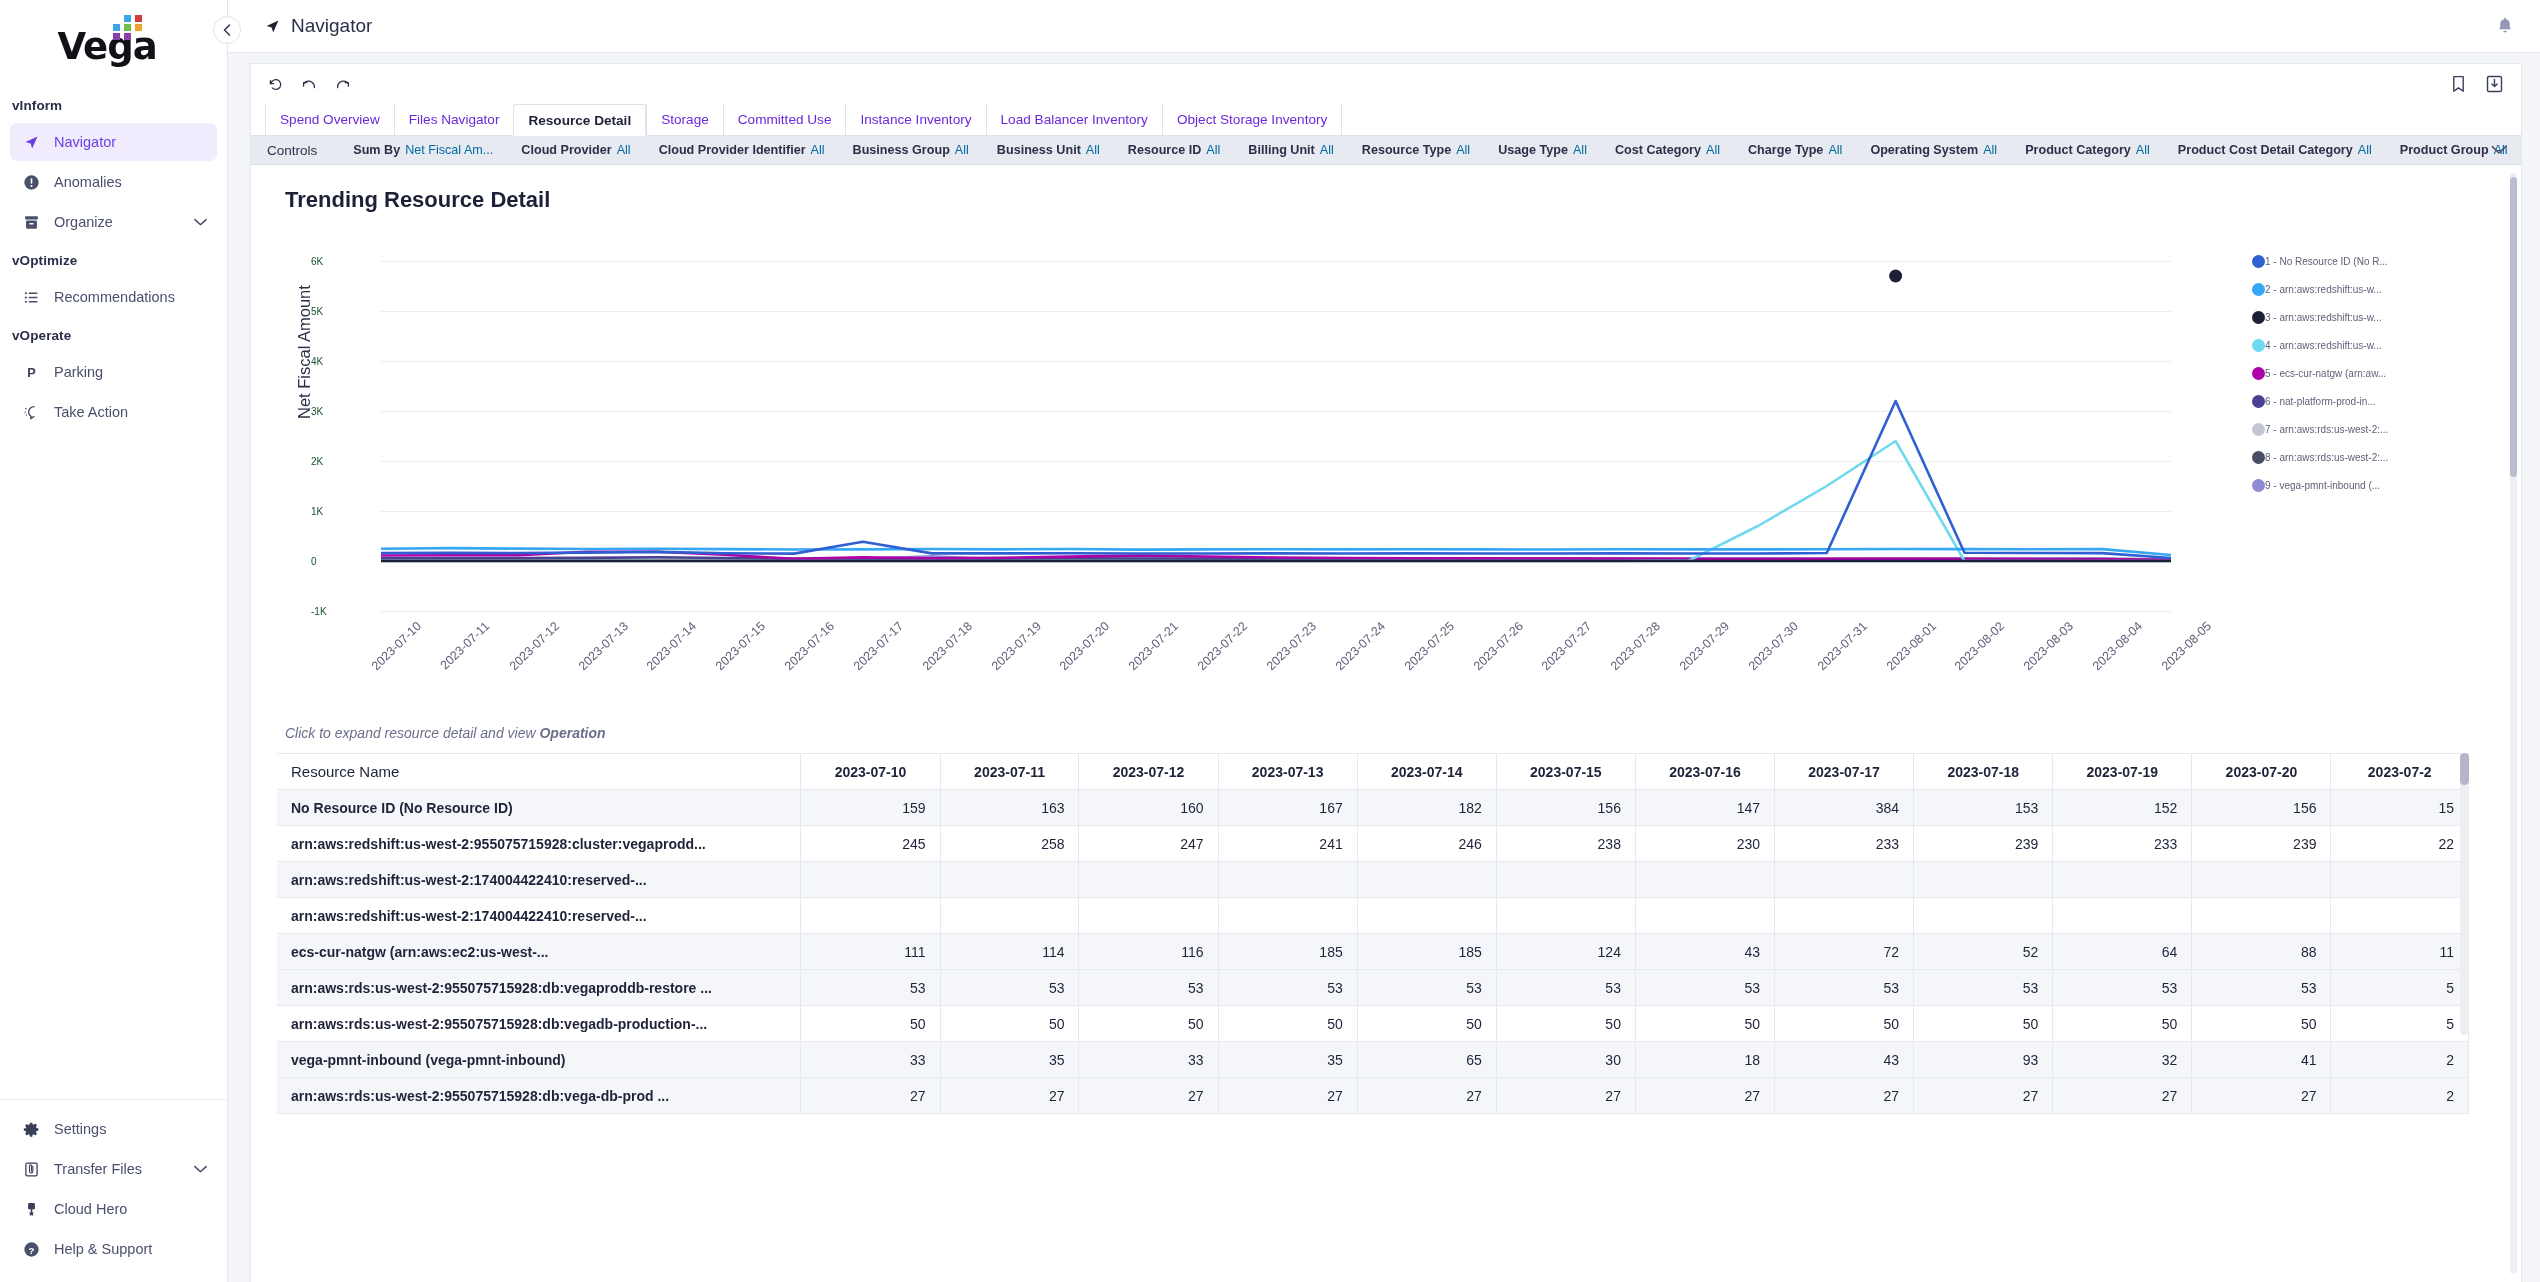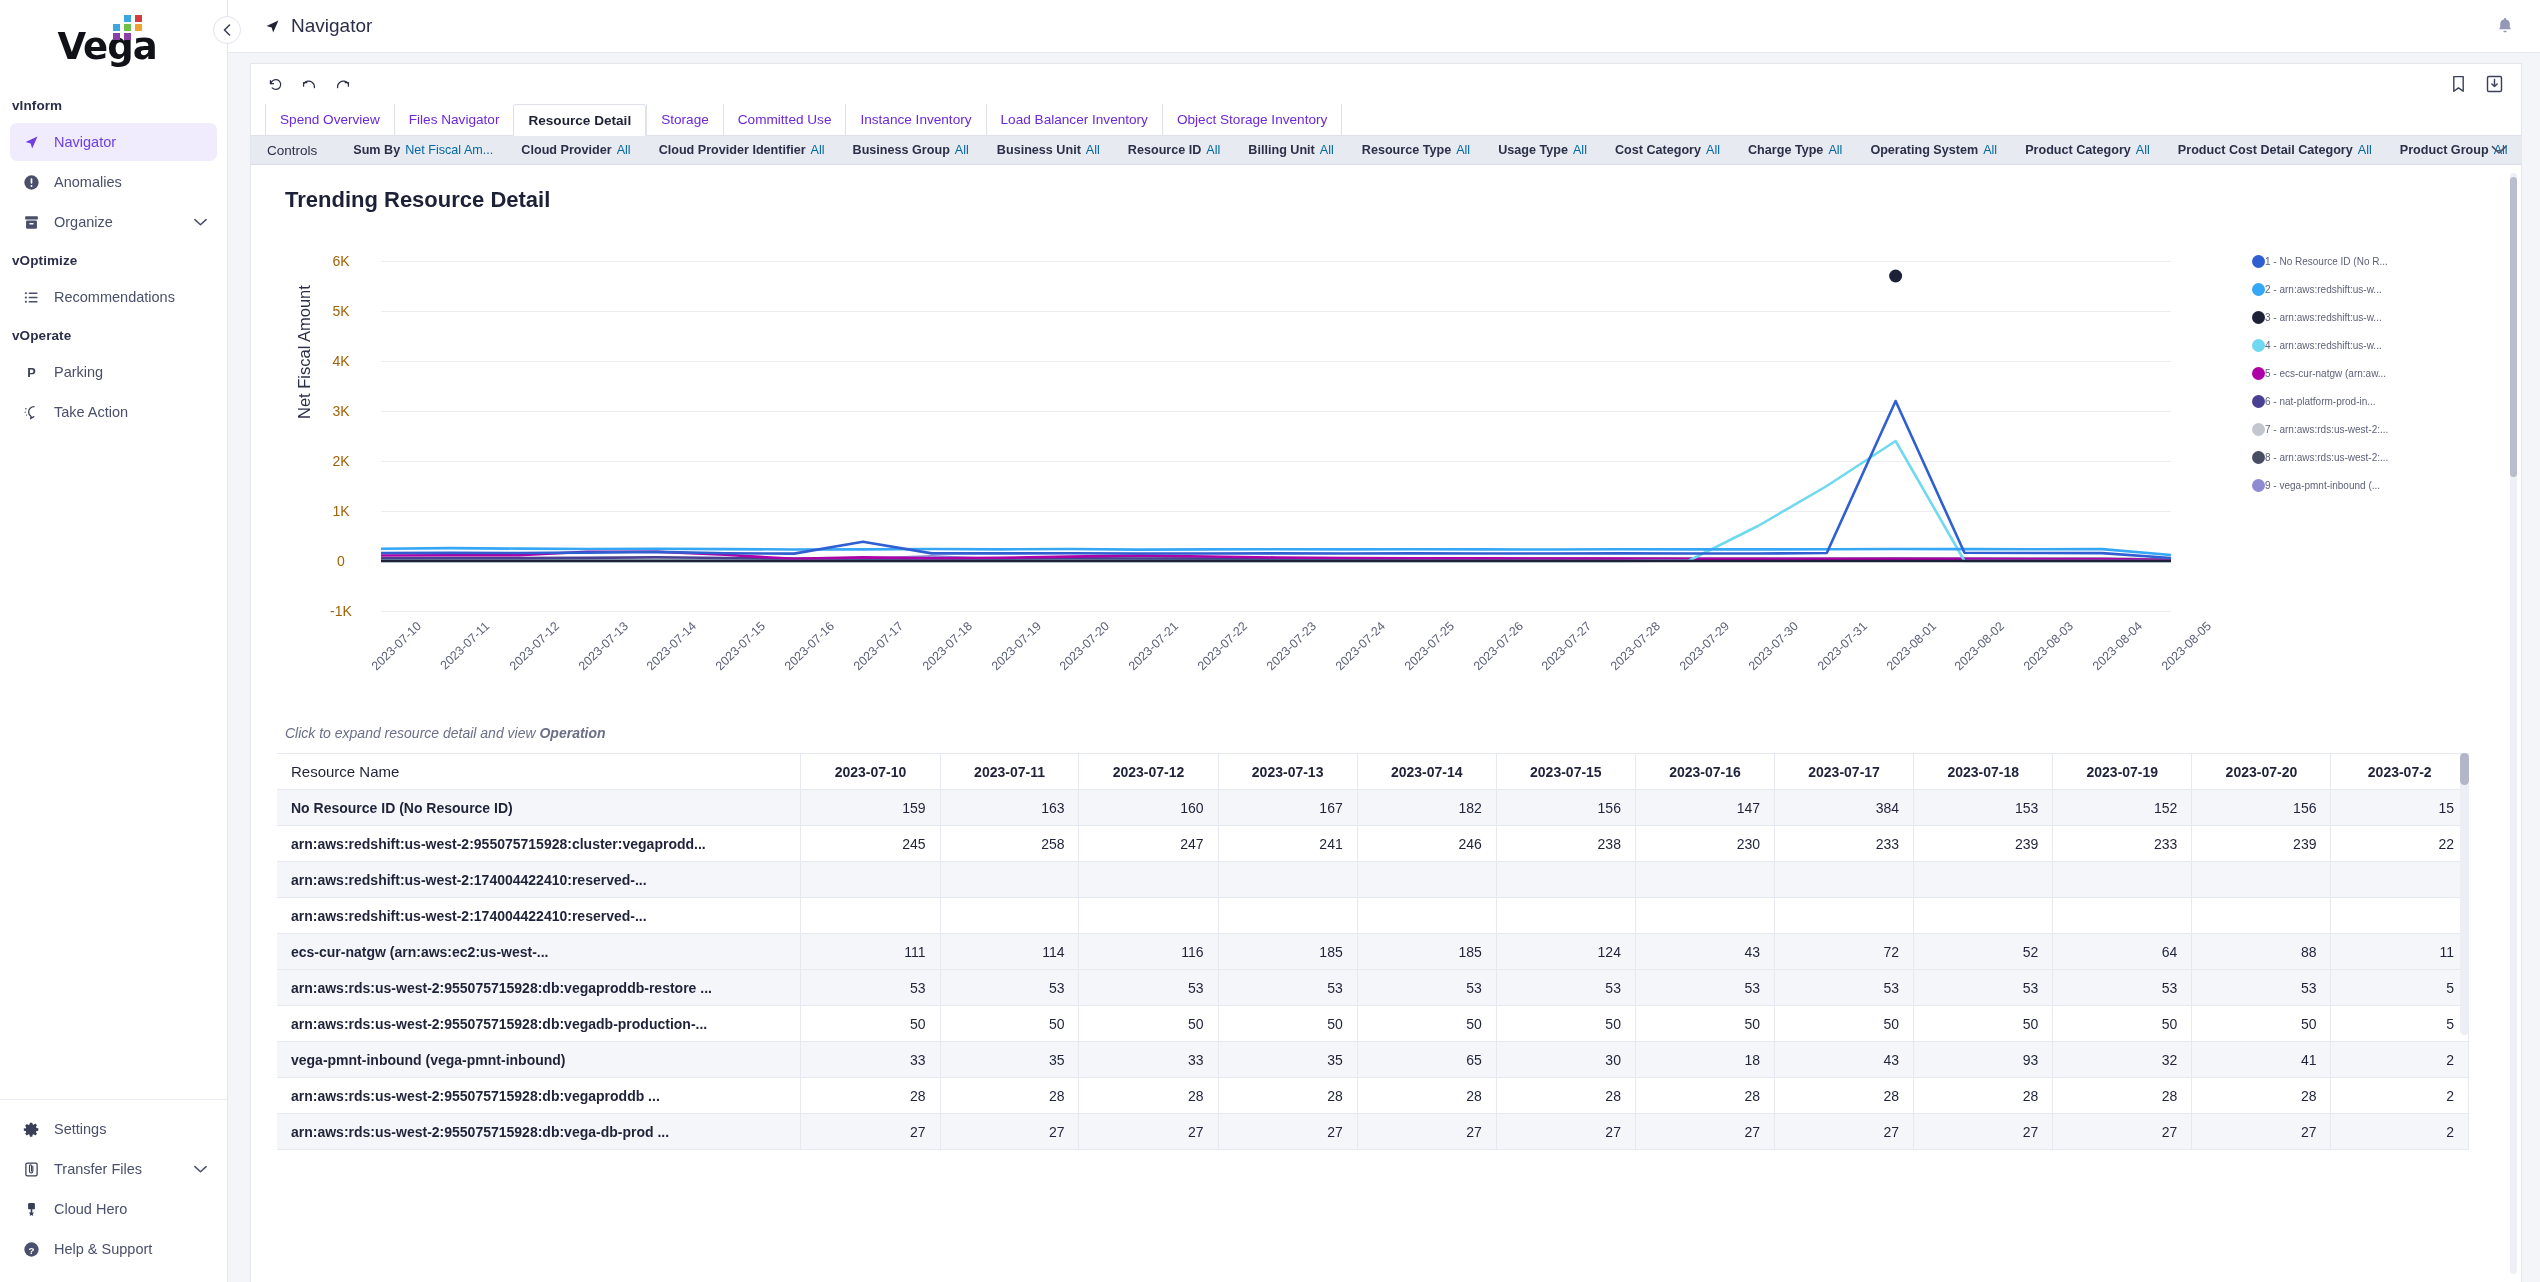--- a/index.html
+++ b/index.html
@@ -106,22 +106,22 @@
 
   
   .chart-card { padding:22px 0 0 26px; }
   .chart-title { font-size:22px; font-weight:bold; color:#1d2137; margin:0 0 6px 8px; }
   .chart-area { position:relative; height:560px; width:2230px; }
   .plot {
     position:absolute; left:104px; top:42px; width:1790px; height:350px;
   }
   .gridline { position:absolute; left:0; right:0; height:1px; background:#ececf1; }
   .ytick {
-    position:absolute; right:1800px; width:60px; text-align:center;
-    font-size:14px; color:#a16207; transform:translateY(-50%);
+    position:absolute; right:1800px; width:60px; text-align:left;
+    font-size:10px; color:#14532d; transform:translateY(-50%);
   }
   .ylabel {
     position:absolute; left:18px; top:200px; transform:rotate(-90deg);
     transform-origin:left top; font-size:16.5px; color:#2b3048; white-space:nowrap;
   }
   .xtick {
     position:absolute; top:358px; font-size:12.4px; color:#5d6179;
     transform:rotate(-44deg); transform-origin:right top; white-space:nowrap;
     text-align:right;
   }
@@ -658,35 +658,20 @@
                       <td class="num">35</td>
                       <td class="num">65</td>
                       <td class="num">30</td>
                       <td class="num">18</td>
                       <td class="num">43</td>
                       <td class="num">93</td>
                       <td class="num">32</td>
                       <td class="num">41</td>
                       <td class="num">2</td>
                     </tr>
-                    <tr>
-                      <td class="rn">arn:aws:rds:us-west-2:955075715928:db:vegaproddb ...</td>
-                      <td class="num">28</td>
-                      <td class="num">28</td>
-                      <td class="num">28</td>
-                      <td class="num">28</td>
-                      <td class="num">28</td>
-                      <td class="num">28</td>
-                      <td class="num">28</td>
-                      <td class="num">28</td>
-                      <td class="num">28</td>
-                      <td class="num">28</td>
-                      <td class="num">28</td>
-                      <td class="num">2</td>
-                    </tr>
                     <tr class="alt">
                       <td class="rn">arn:aws:rds:us-west-2:955075715928:db:vega-db-prod ...</td>
                       <td class="num">27</td>
                       <td class="num">27</td>
                       <td class="num">27</td>
                       <td class="num">27</td>
                       <td class="num">27</td>
                       <td class="num">27</td>
                       <td class="num">27</td>
                       <td class="num">27</td>

